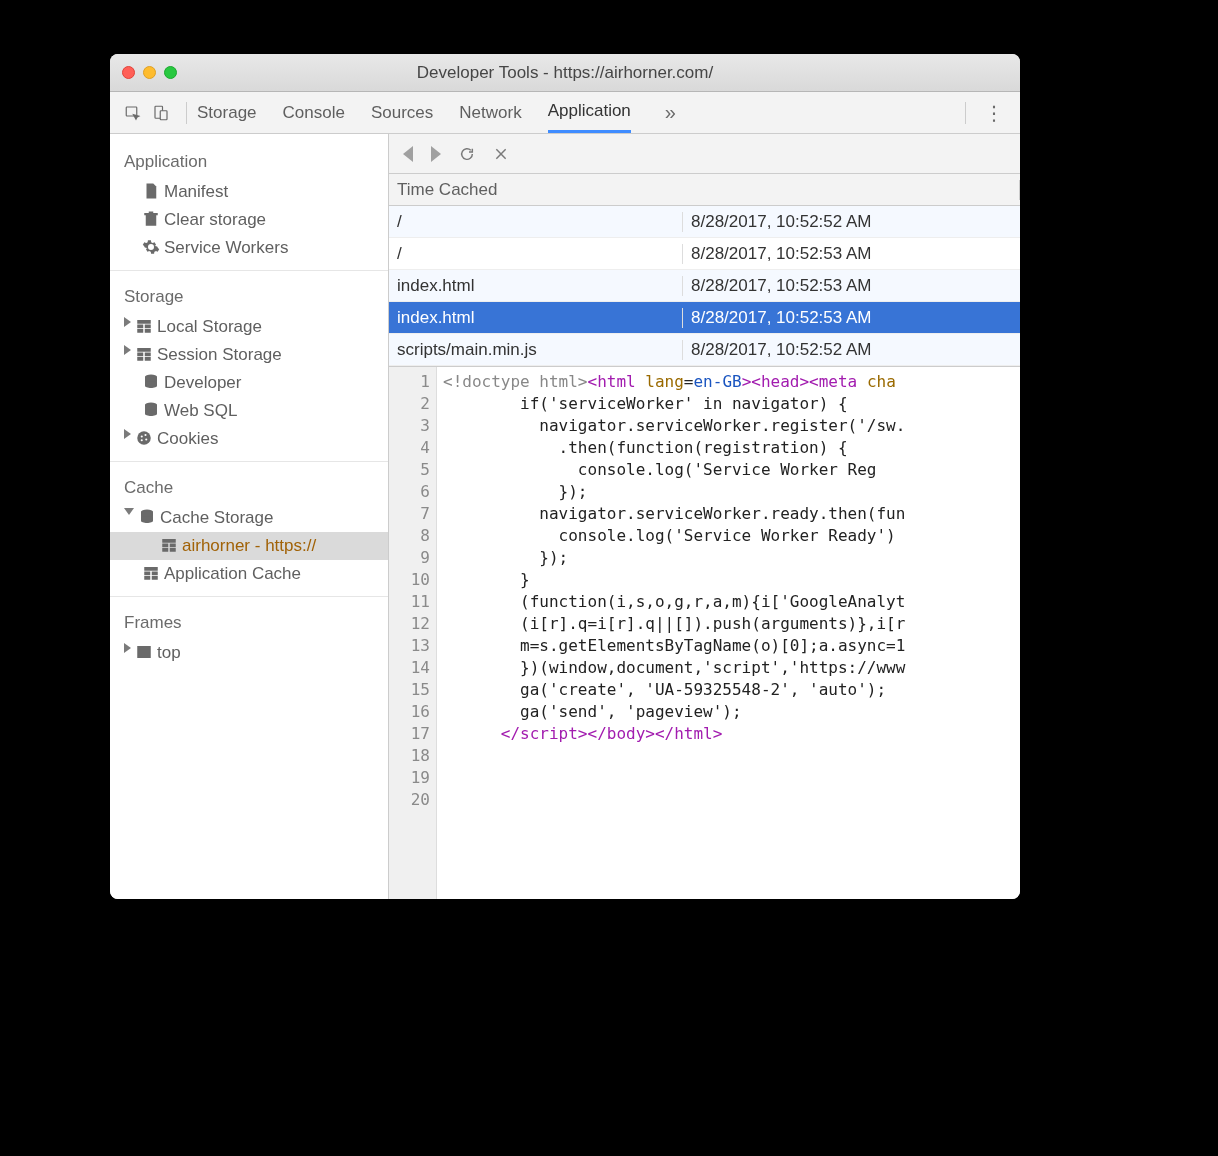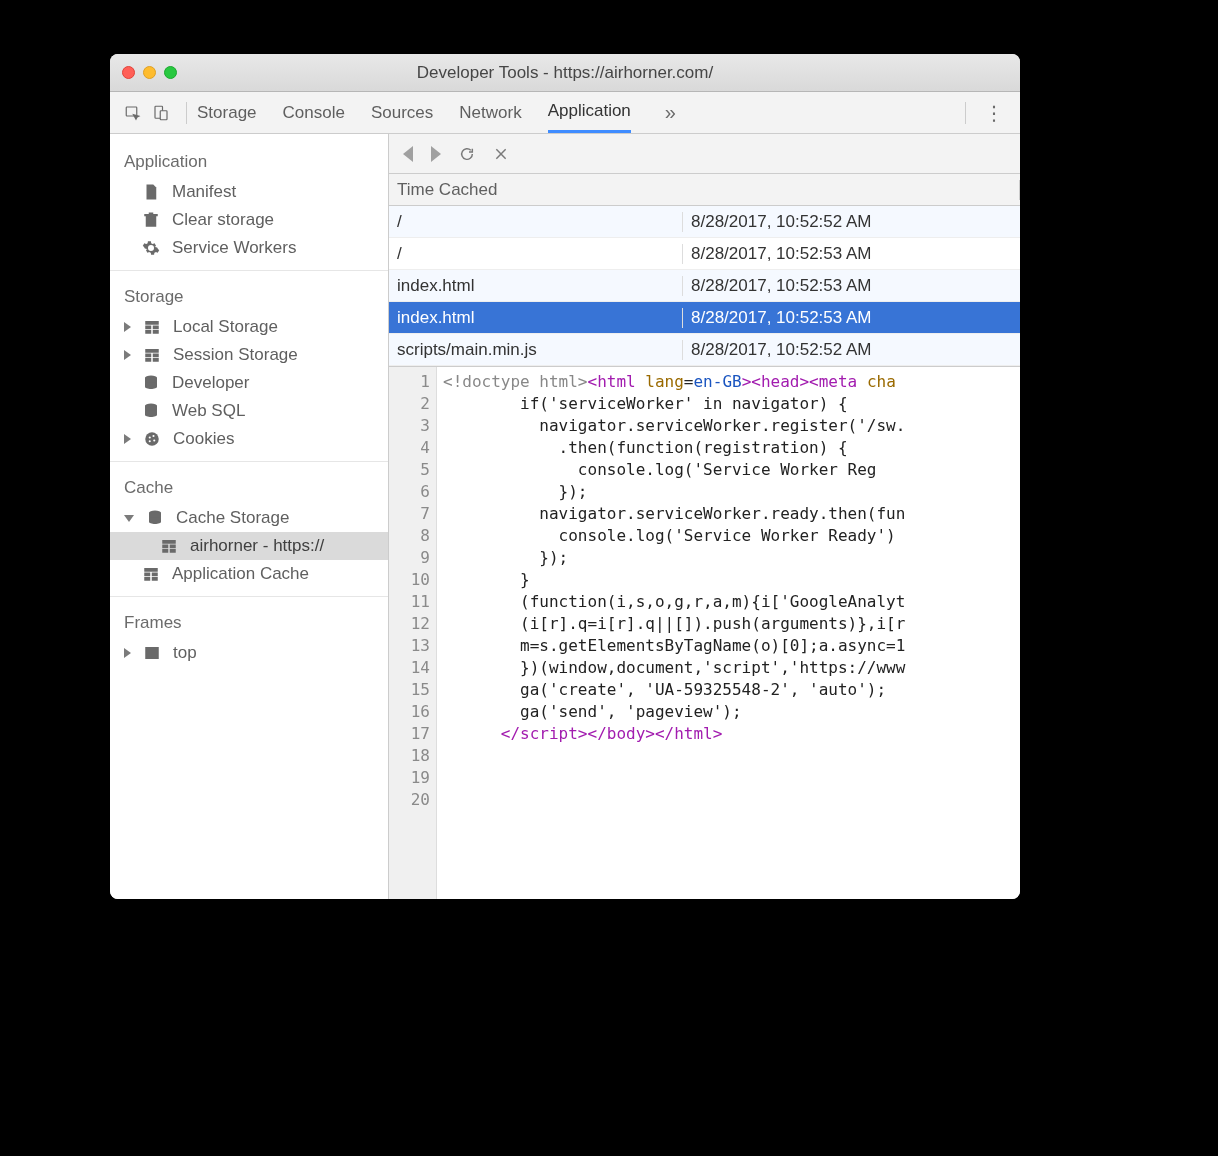--- a/index.html
+++ b/index.html
@@ -62,25 +62,25 @@
 .content { flex: 1; display: flex; overflow: hidden; }
 .sidebar {
   width: 279px; border-right: 1px solid #ccc; background: #fff;
   overflow-y: auto; padding: 10px 0;
 }
 .section-title {
   font-size: 17px; color: #6b6b6b; padding: 8px 14px 6px 14px;
 }
 .sidebar hr { border: none; border-top: 1px solid #e6e6e6; margin: 8px 0; }
 .tree-item {
-  display: flex; align-items: center; gap: 12px;
+  display: flex; align-items: flex-start; gap: 4px;
   padding: 4px 8px 4px 14px; font-size: 17px; color: #5f5f5f; cursor: pointer;
   white-space: nowrap; overflow: hidden;
 }
-.tree-item.selected { background: #dadada; color: #404040; }
+.tree-item.selected { background: #dadada; color: #a16207; }
 .caret {
   width: 0; height: 0; border-style: solid; flex: 0 0 auto;
 }
 .caret.right { border-width: 5px 0 5px 7px; border-color: transparent transparent transparent #7b7b7b; }
 .caret.down  { border-width: 7px 5px 0 5px; border-color: #7b7b7b transparent transparent transparent; }
 .icon { width: 18px; height: 18px; flex: 0 0 auto; fill: #6a6a6a; }
 .indent1 { padding-left: 32px; }
 .indent2 { padding-left: 50px; }
 .main { flex: 1; display: flex; flex-direction: column; overflow: hidden; }
 .toolbar {

